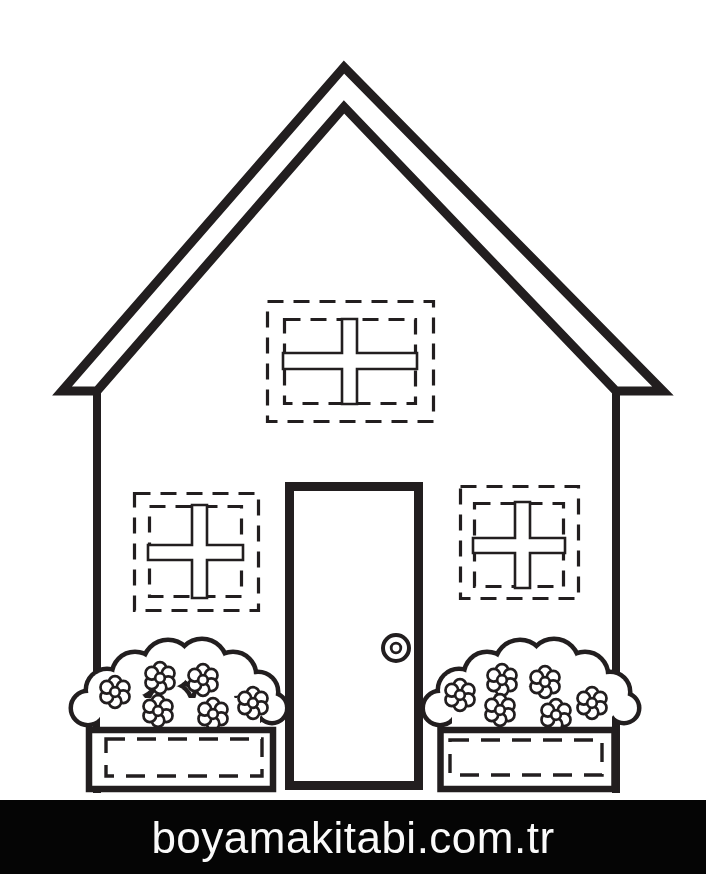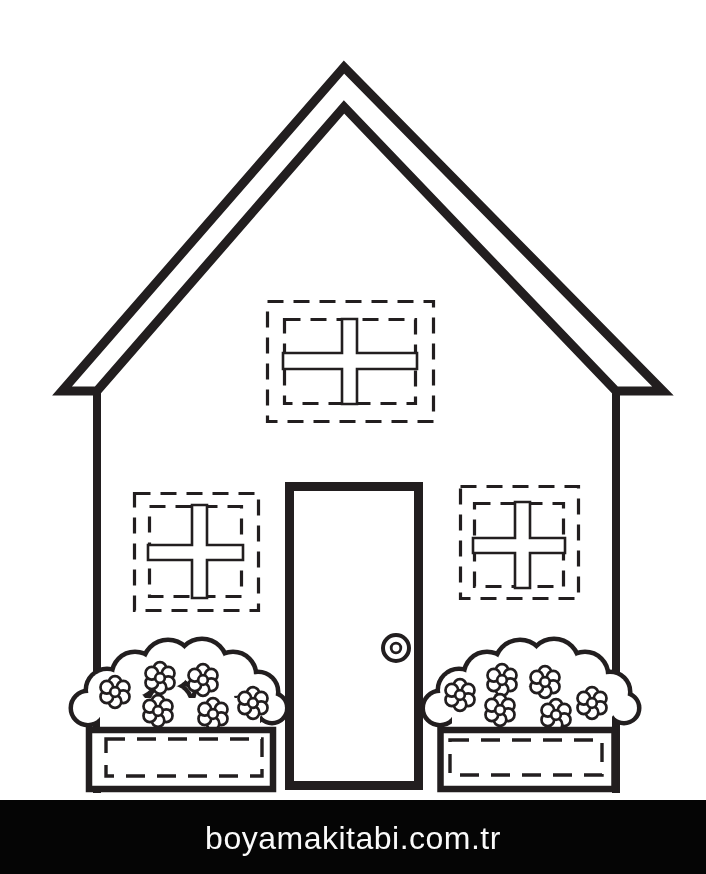--- a/index.html
+++ b/index.html
@@ -38,21 +38,21 @@
     bottom: 0;
     width: 706px;
     height: 74px;
     background: var(--footer-bg, #050505);
     display: flex;
     align-items: center;
     justify-content: center;
   }
   .footer-text {
     color: var(--footer-fg, #fafafa);
-    font-size: 32px;
+    font-size: 44px;
     font-weight: 400;
     letter-spacing: 0.5px;
     padding-top: 2px;
   }
 </style>
 </head>
 <body>
 
 <div class="page">
   <svg width="706" height="800" viewBox="0 0 706 800">

